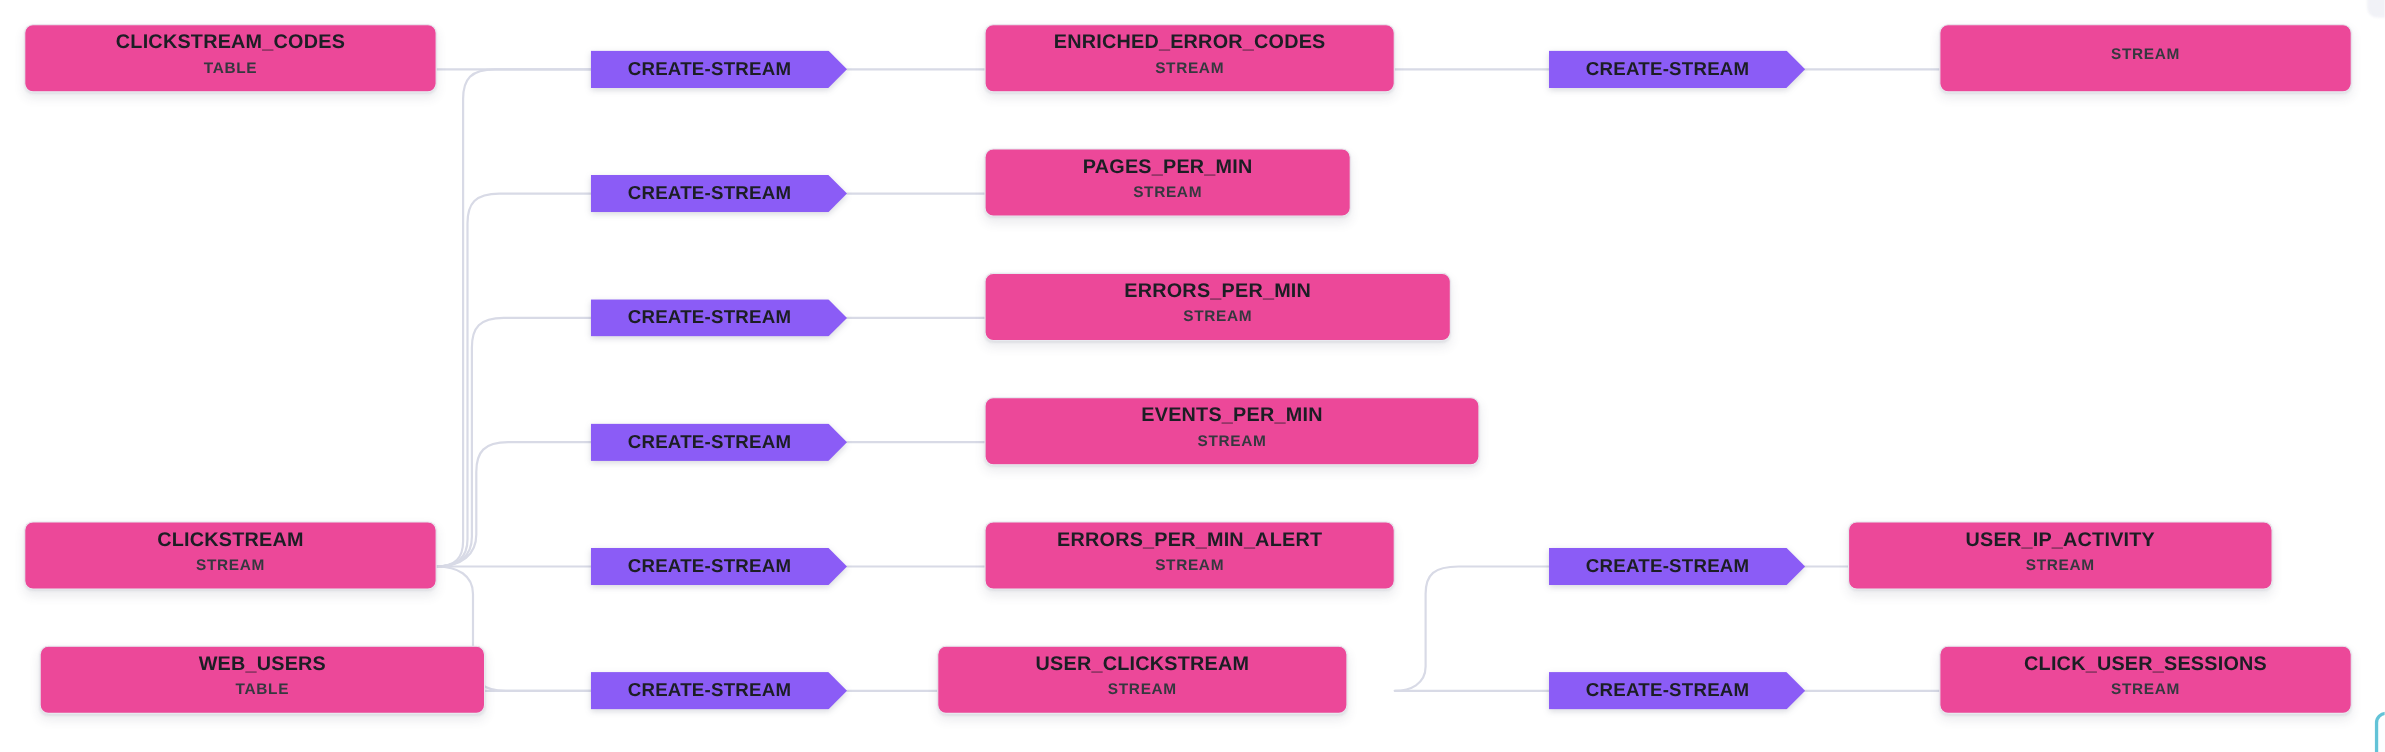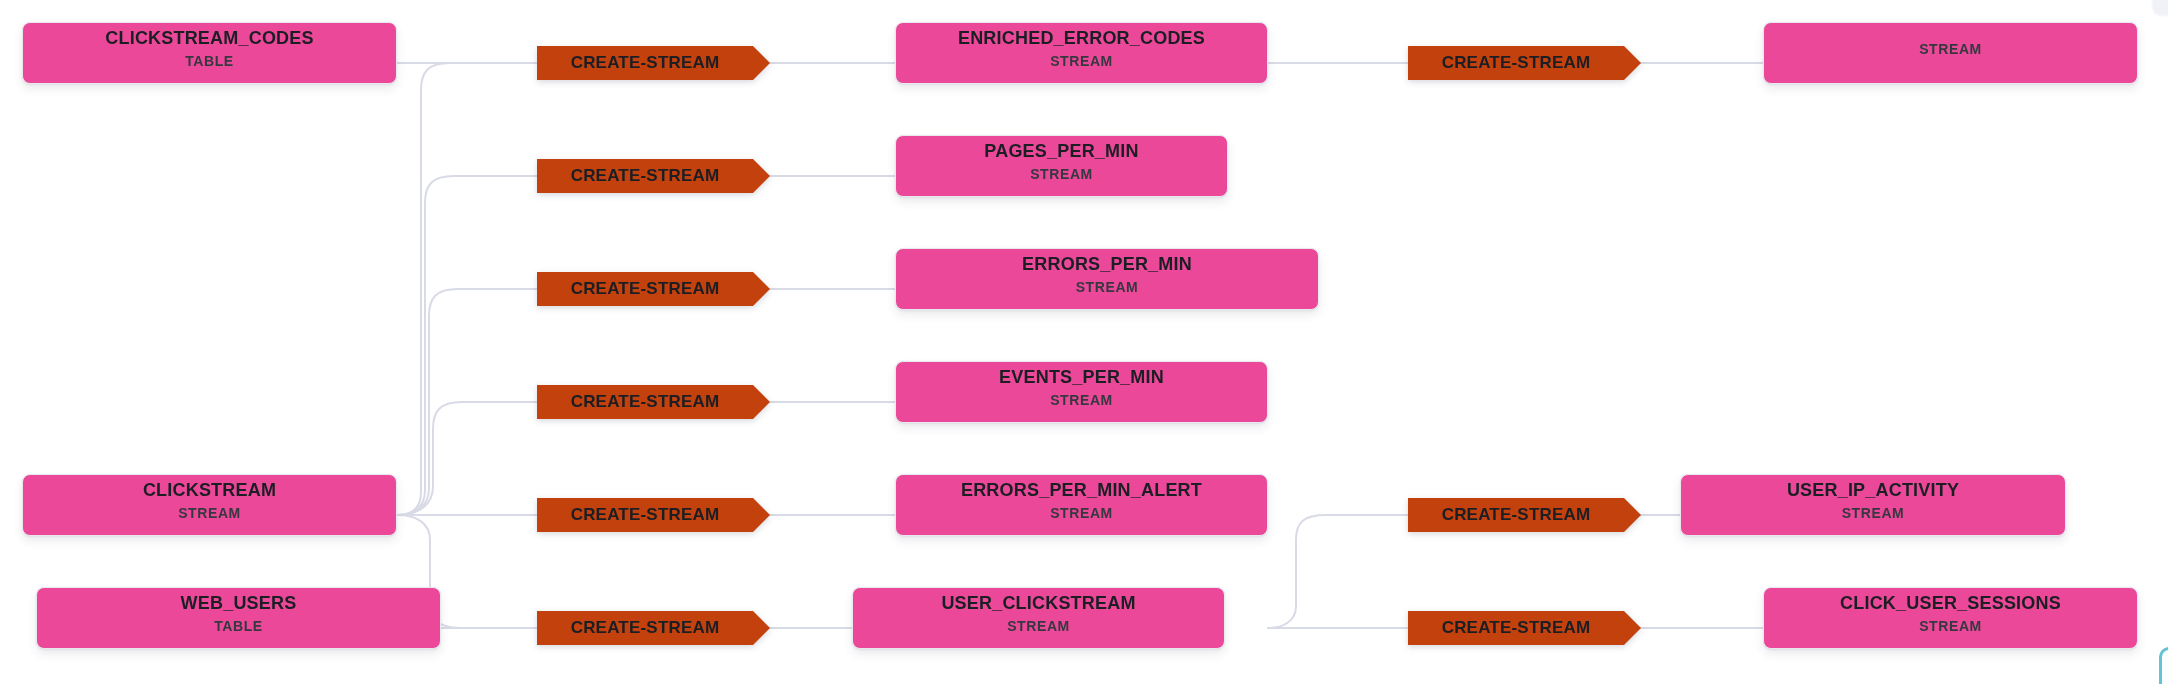--- a/index.html
+++ b/index.html
@@ -32,21 +32,21 @@
     font-size:14px;line-height:20px;font-weight:bold;
     color:#35383f;letter-spacing:.6px;margin-top:1px;
   }
 
   .op-wrap{
     position:absolute;z-index:2;
     filter:drop-shadow(0 2px 3px rgba(55,60,90,.20));
   }
   .op-shape{
     width:100%;height:100%;
-    background:#c2410c;
+    background:#8b5cf6;
     clip-path:polygon(0 0, calc(100% - 17px) 0, 100% 50%, calc(100% - 17px) 100%, 0 100%);
     display:flex;align-items:center;justify-content:center;
     box-sizing:border-box;
     padding-right:17px;
   }
   .op-label{
     font-size:17px;font-weight:bold;color:#1c1e24;
     letter-spacing:.2px;white-space:nowrap;
   }
 
@@ -110,21 +110,21 @@
       <div class="entity-type">STREAM</div>
     </div>
     <div class="entity" style="left: 895px; top: 135px; width: 333px; height: 62px;">
       <div class="entity-title">PAGES_PER_MIN</div>
       <div class="entity-type">STREAM</div>
     </div>
     <div class="entity" style="left: 895px; top: 248px; width: 424px; height: 62px;">
       <div class="entity-title">ERRORS_PER_MIN</div>
       <div class="entity-type">STREAM</div>
     </div>
-    <div class="entity" style="left: 895px; top: 361px; width: 373px; height: 62px;">
+    <div class="entity" style="left: 895px; top: 361px; width: 450px; height: 62px;">
       <div class="entity-title">EVENTS_PER_MIN</div>
       <div class="entity-type">STREAM</div>
     </div>
     <div class="entity" style="left: 895px; top: 474px; width: 373px; height: 62px;">
       <div class="entity-title">ERRORS_PER_MIN_ALERT</div>
       <div class="entity-type">STREAM</div>
     </div>
     <div class="entity" style="left: 852px; top: 587px; width: 373px; height: 62px;">
       <div class="entity-title">USER_CLICKSTREAM</div>
       <div class="entity-type">STREAM</div>

